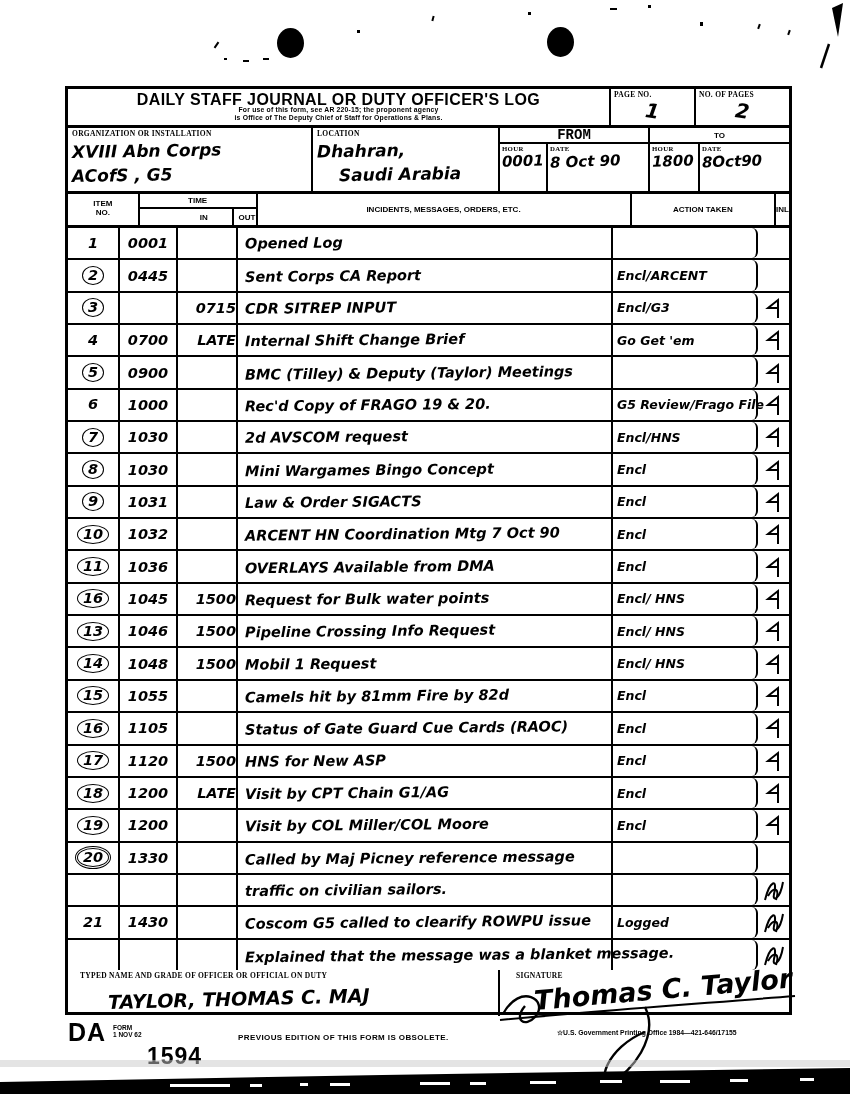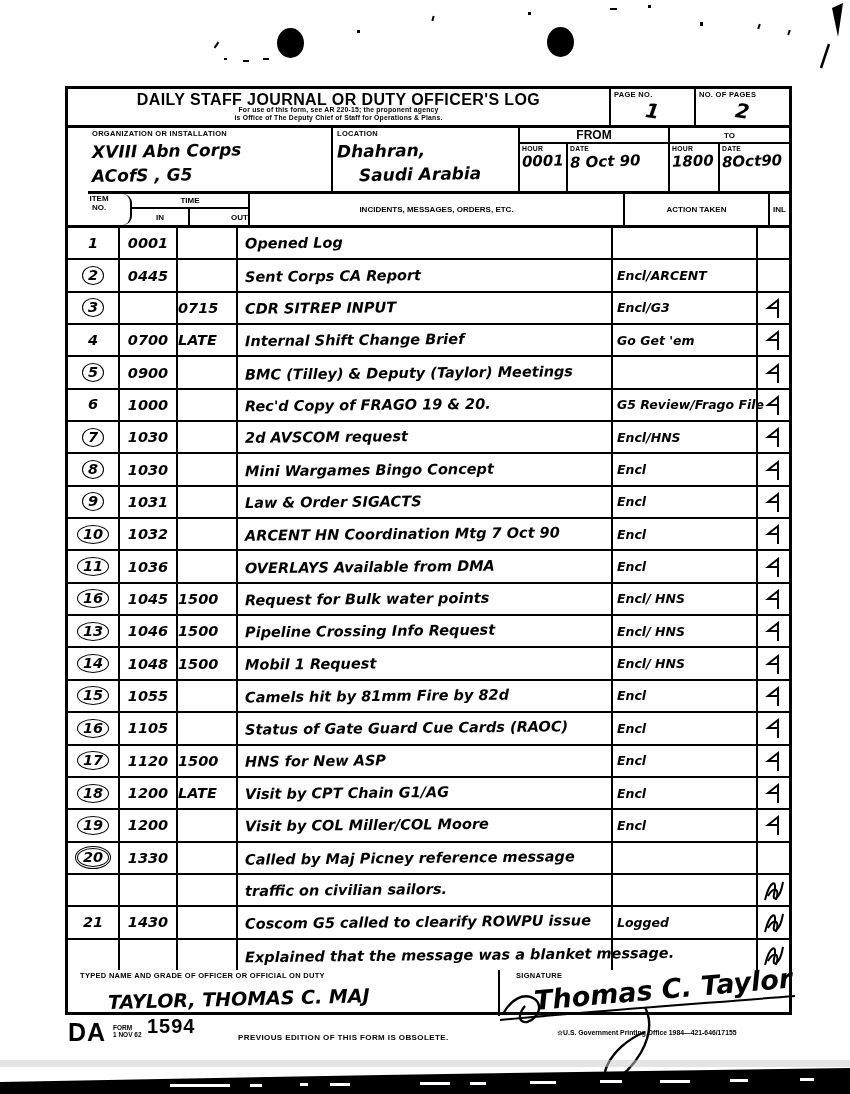--- a/index.html
+++ b/index.html
@@ -9,91 +9,91 @@
   .hole{position:absolute;width:27px;height:30px;background:#000;border-radius:50%;}
   .speck{position:absolute;background:#000;}
   .bottom-bar{position:absolute;left:0;top:1066px;width:850px;height:28px;background:#000;
               clip-path:polygon(0 16px,45% 9px,100% 2px,100% 28px,0 28px);}
   .bar-dash{position:absolute;background:#fff;height:3px;}
   .bar-smear{position:absolute;left:0;top:1060px;width:850px;height:7px;background:#c9c9c9;opacity:.5;}
   
   .form{position:absolute;left:65px;top:86px;width:727px;height:929px;border:3px solid #000;
         box-sizing:border-box;background:#fff;}
   .form *{box-sizing:border-box;}
-  .lbl{font-weight:bold;font-size:7.5px;letter-spacing:.3px;line-height:8px;}
+  .lbl{font-weight:bold;font-size:7.5px;letter-spacing:.3px;line-height:8px;font-family:Liberation Serif, serif;}
   .hw{font-family:"DejaVu Sans",sans-serif;font-style:italic;font-weight:bold;}
   
   .row-title{display:flex;height:39px;border-bottom:3px solid #000;}
   .cell-title{width:543px;border-right:2px solid #000;text-align:center;padding-top:4px;}
   .form-title{font-weight:bold;font-size:16px;letter-spacing:.4px;line-height:13px;}
   .form-sub{font-weight:bold;font-size:6.8px;line-height:7.6px;letter-spacing:.2px;}
   .cell-pageno{width:85px;border-right:2px solid #000;padding:2px 3px;position:relative;}
   .cell-pages{flex:1;padding:2px 3px;position:relative;text-align:left;}
   .hw-big{font-size:20px;text-align:center;display:block;transform:rotate(8deg);}
   
-  .row-org{display:flex;height:66px;border-bottom:3px solid #000;margin-left:20px;}
+  .row-org{display:flex;height:66px;border-bottom:3px solid #000;}
   .cell-org{width:245px;border-right:2px solid #000;padding:2px 4px;}
   .cell-loc{width:187px;border-right:2px solid #000;padding:2px 4px;}
   .hw-line{font-size:17px;line-height:24px;white-space:nowrap;transform:rotate(-1deg);}
   .indent{padding-left:22px;}
   .cell-period{flex:1;display:flex;flex-direction:column;}
   .period-title{height:16px;border-bottom:2px solid #000;text-align:center;font-weight:bold;
                 font-size:9px;line-height:15px;letter-spacing:.5px;}
   .period-fromto{display:flex;height:16px;border-bottom:2px solid #000;}
   .pf-from{width:150px;border-right:2px solid #000;text-align:center;font-weight:bold;
-           font-size:12px;line-height:15px;}
+           font-size:14px;line-height:15px;font-family:Liberation Mono, monospace;}
   .pf-to{flex:1;text-align:center;font-weight:bold;font-size:8px;line-height:15px;}
   .period-cells{display:flex;flex:1;}
   .pcell{border-right:2px solid #000;padding:1px 2px;}
   .pcell:last-child{border-right:none;}
   .pc-h1{width:48px;}.pc-d1{width:102px;}.pc-h2{width:50px;}.pc-d2{flex:1;}
   .pcell .lbl{font-size:6.8px;}
   .pcell .hw{font-size:15px;line-height:17px;white-space:nowrap;display:block;transform:rotate(-2deg);}
   
   .row-colhead{display:flex;height:34px;border-bottom:3px solid #000;text-align:center;
                font-weight:bold;font-size:8px;}
-  .ch-item{width:64px;border-right:2px solid #000;white-space:pre-line;line-height:9px;border-radius:9px;}
+  .ch-item{width:72px;border-right:2px solid #000;white-space:pre-line;padding-top:5px;line-height:9px;}
   .ch-time{width:118px;border-right:2px solid #000;display:flex;flex-direction:column;}
   .ch-time-label{height:13px;line-height:14px;}
-  .ch-time-sub{flex:1;display:flex;border-top:2px solid #000;}
+  .ch-time-sub{flex:1;display:flex;border-top:2px solid #000;padding-left:36px;}
   .ch-in{width:58px;border-right:2px solid #000;line-height:17px;}
   .ch-out{flex:1;line-height:17px;text-align:right;}
   .ch-incidents{width:375px;border-right:2px solid #000;line-height:32px;}
   .ch-action{width:145px;border-right:2px solid #000;line-height:32px;}
   .ch-inl{flex:1;line-height:32px;}
   
   .rows{height:742px;display:flex;flex-direction:column;}
   .log-row{display:flex;flex:1;border-bottom:2px solid #000;min-height:0;}
   .log-row:last-child{border-bottom:none;}
   .c{border-right:2px solid #000;display:flex;align-items:center;overflow:visible;}
   .c-item{width:52px;justify-content:center;}
   .c-in{width:58px;justify-content:center;}
-  .c-out{width:60px;justify-content:flex-start;}
+  .c-out{width:60px;justify-content:flex-end;}
   .c-incident{width:375px;padding-left:7px;white-space:nowrap;}
-  .c-action{width:145px;padding-left:4px;white-space:nowrap;}
+  .c-action{width:145px;padding-left:4px;white-space:nowrap;border-radius:6px;}
   .c-inl{flex:1;justify-content:center;border-right:none;}
   .c .hw{font-size:14.5px;}
   .c-action .hw{font-size:12.5px;}
   .c-incident .hw{transform:rotate(-0.6deg);}
   .item-num{padding:0 5px;line-height:17px;}
   .circled{border:1.5px solid #000;border-radius:50%;}
   .double{outline:1.5px solid #000;outline-offset:1.5px;}
   
   .row-sig{display:flex;height:46px;}
   .cell-typed{width:432px;border-right:2px solid #000;padding:2px 12px;position:relative;}
   .cell-sign{flex:1;padding:2px 16px;position:relative;}
   .typed-name{font-size:19px;white-space:nowrap;margin:6px 0 0 28px;transform:rotate(-1.5deg);}
   
   .sig-overlay{position:absolute;left:495px;top:962px;width:310px;height:125px;pointer-events:none;}
   .sig-text{font-family:"DejaVu Sans",sans-serif;font-style:italic;font-weight:bold;font-size:27px;}
   
   .da{position:absolute;left:68px;top:1018px;font-weight:bold;font-size:25px;letter-spacing:1px;}
   .form-small{position:absolute;left:113px;top:1024px;font-weight:bold;font-size:6.5px;
               line-height:7px;white-space:pre-line;}
-  .form-num{position:absolute;left:147px;top:1015px;font-weight:bold;font-size:20px;letter-spacing:1px;}
+  .form-num{position:absolute;left:147px;top:1043px;font-weight:bold;font-size:23px;letter-spacing:1px;}
   .obsolete{position:absolute;left:238px;top:1033px;font-weight:bold;font-size:8px;letter-spacing:.4px;}
   .gpo{position:absolute;left:557px;top:1029px;font-size:6.8px;font-weight:bold;}
   .corner-art{position:absolute;left:816px;top:2px;}
 </style>
 </head>
 <body>
 
 <div class="page">
 
   <div class="hole" style="left:277px;top:28px;"></div>

